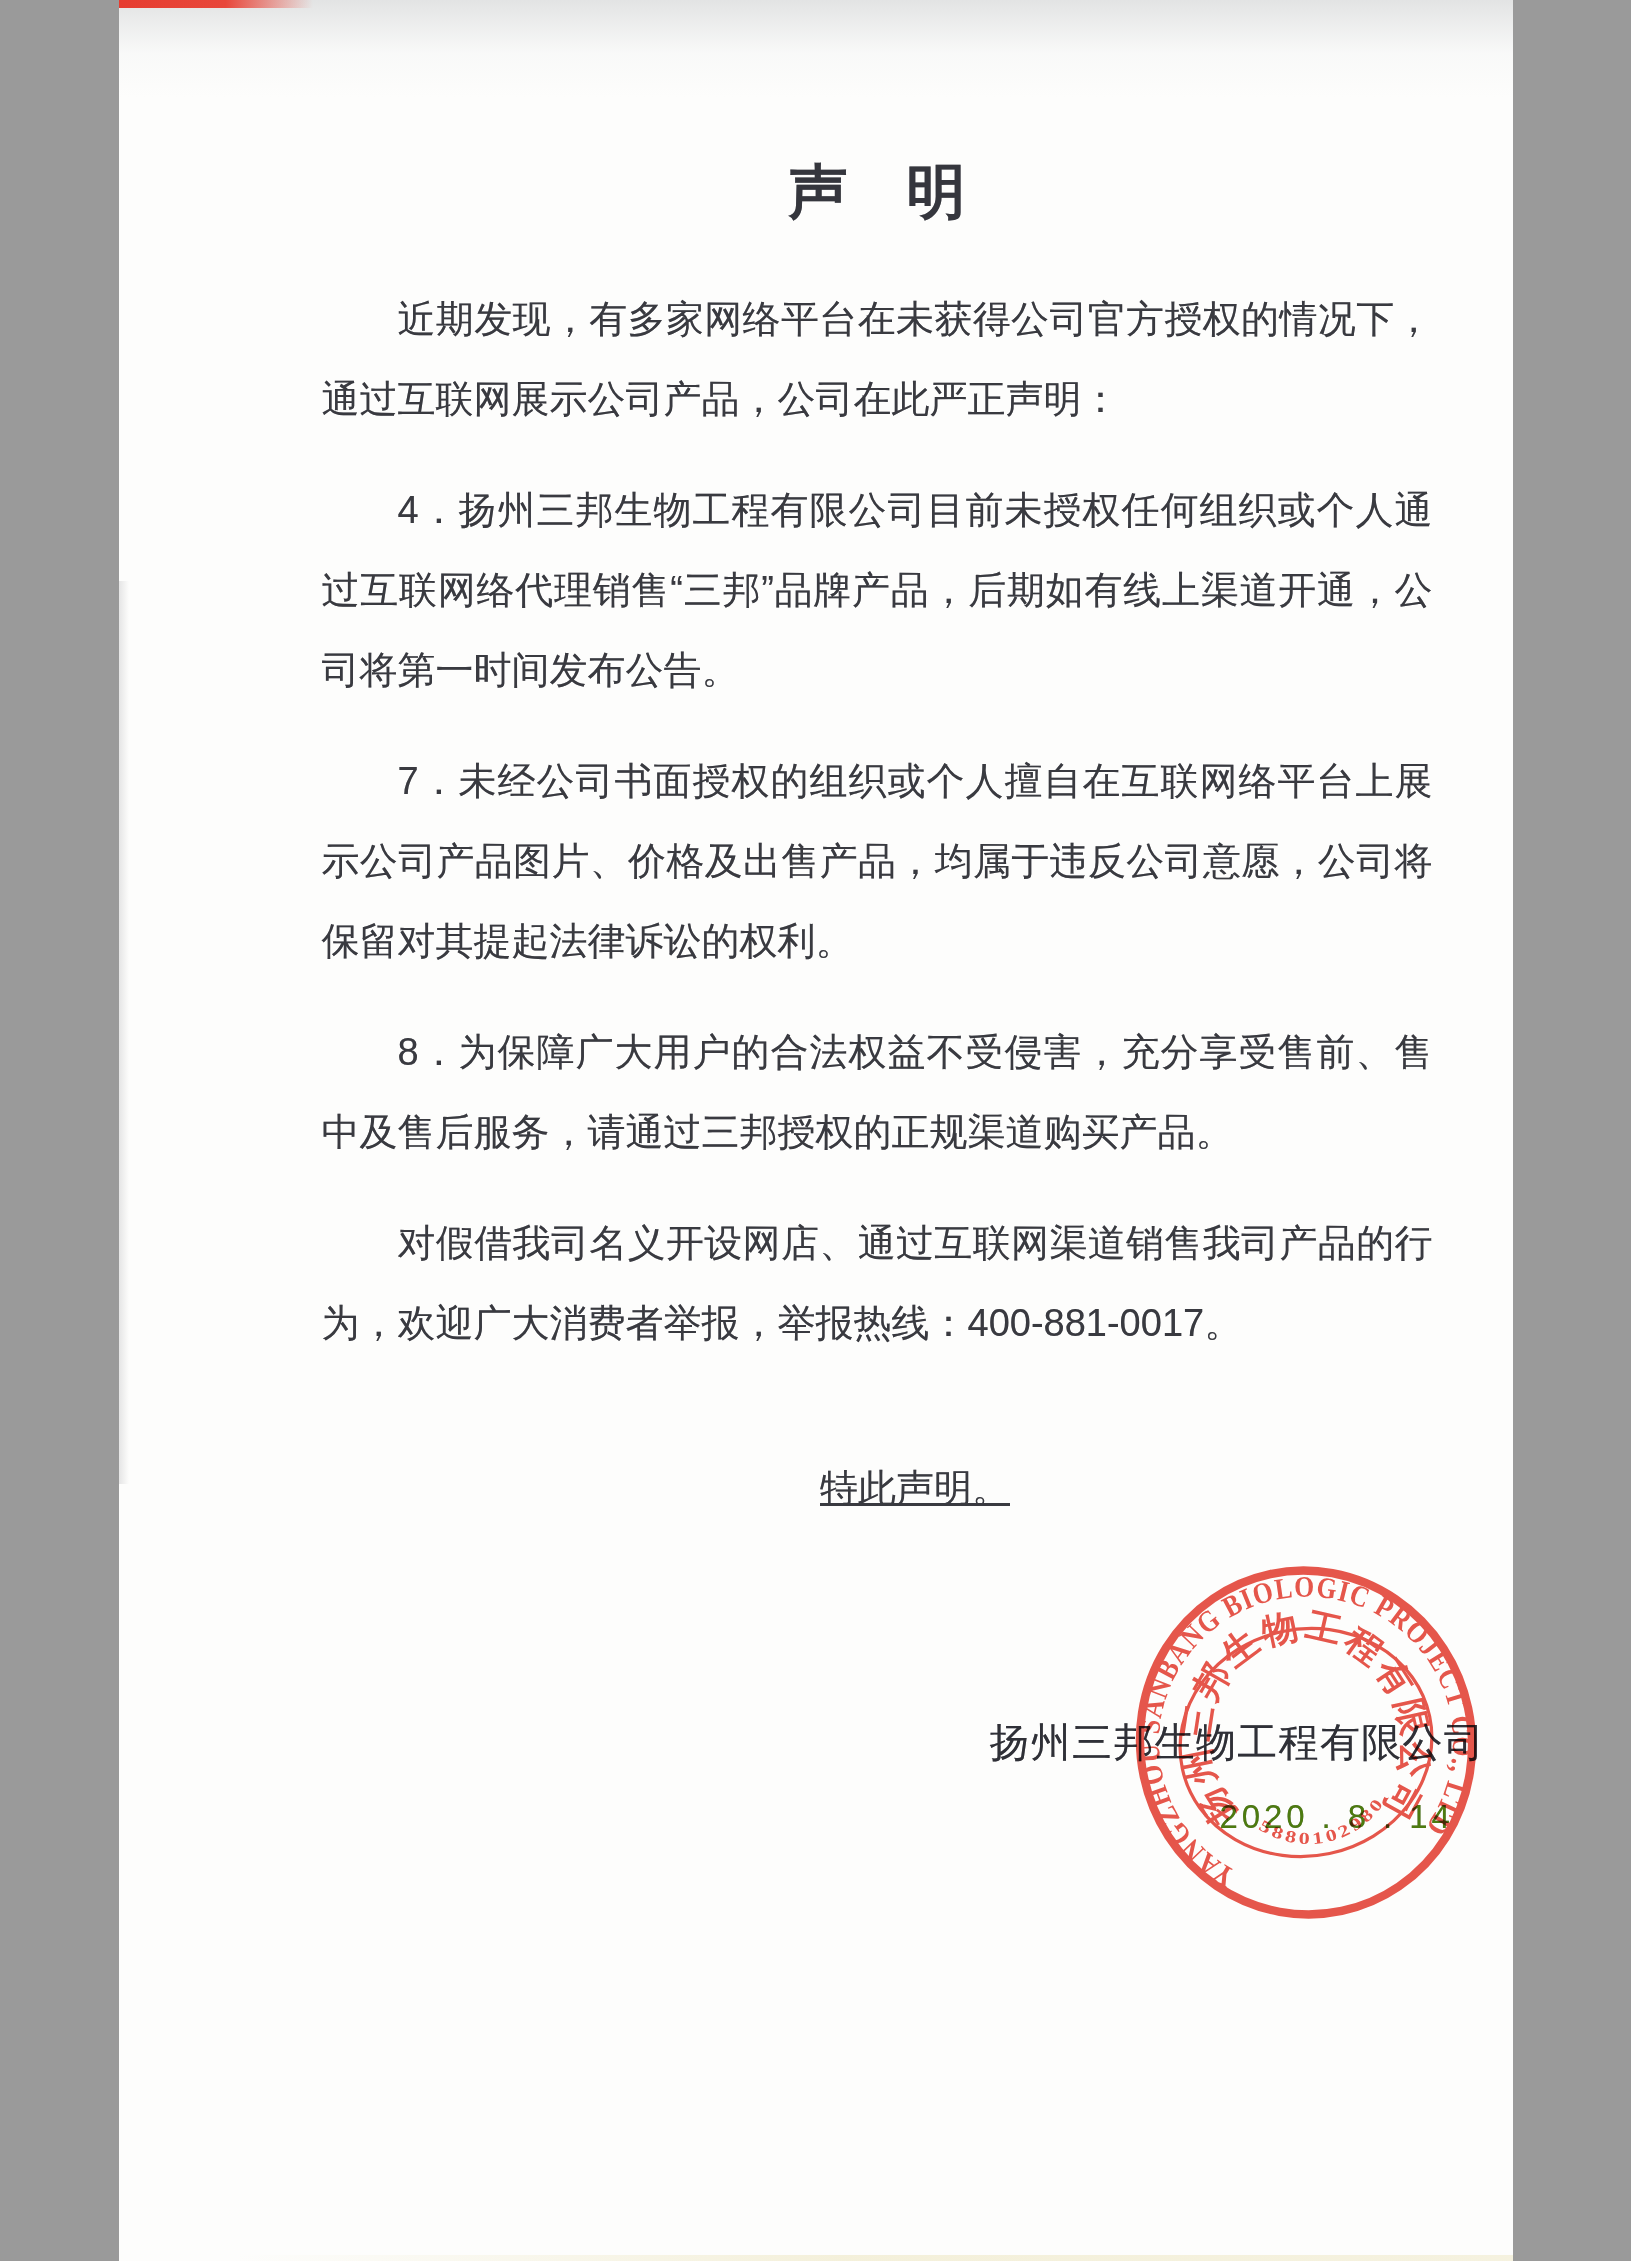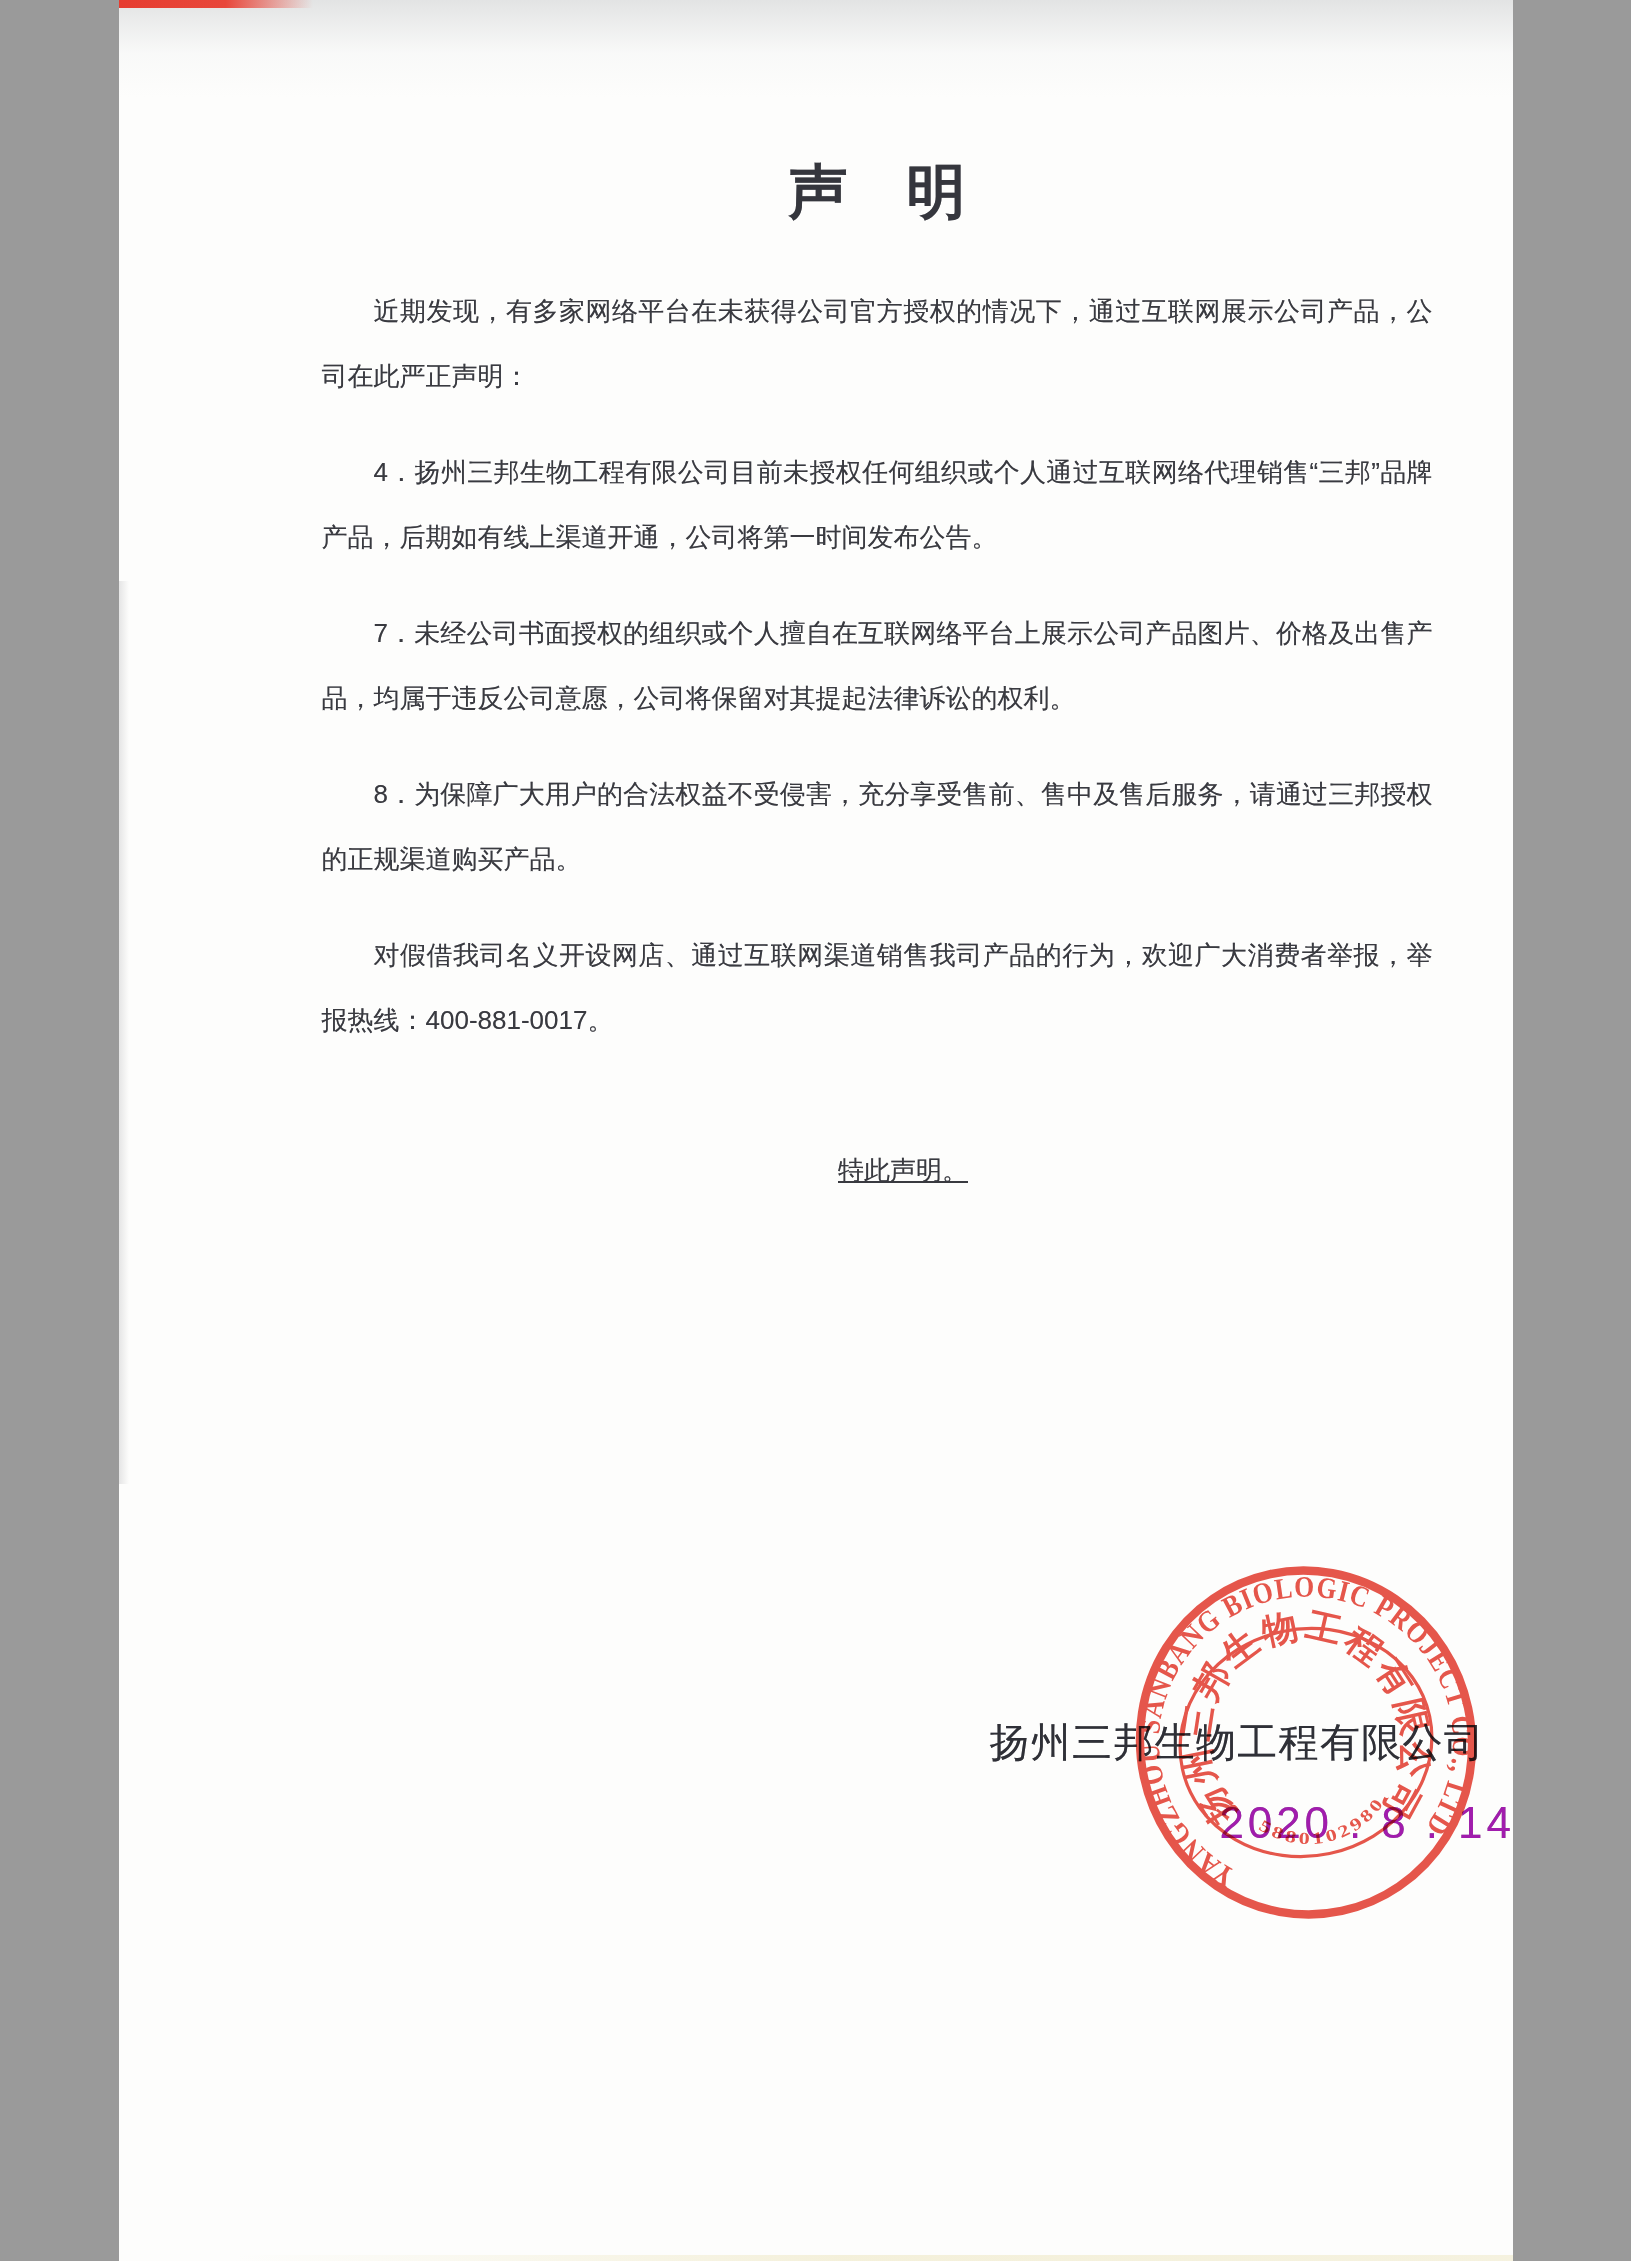--- a/index.html
+++ b/index.html
@@ -40,41 +40,41 @@
     position:absolute;left:203px;top:156px;width:1111px;
     color:#393a40;
   }
   .doc-title{
     font-size:59px;line-height:1.25;font-weight:700;
     color:#35363d;text-align:center;
     margin:0 0 49px 0;
     text-shadow:0 0 0.6px rgba(50,50,60,.55);
   }
   .para{
-    font-size:26px;line-height:65px;
+    font-size:38px;line-height:80px;
     margin:31px 0 0 0;
     text-indent:2em;
     text-align:justify;
     text-justify:inter-ideograph;
     text-shadow:0 0 0.6px rgba(50,50,60,.45);
   }
   .para.first{margin-top:0;}
   .para.closing{margin-top:85px;text-align:center;text-decoration:underline;}
 
   
   .sig-company{
     position:absolute;left:871px;top:1715px;
     font-size:40px;letter-spacing:1.3px;color:#2f3037;
     mix-blend-mode:multiply;
     text-shadow:0 0 0.6px rgba(45,45,55,.5);
     white-space:nowrap;
   }
   .sig-date{
     position:absolute;left:1101px;top:1798px;
-    font-size:44px;letter-spacing:3.9px;color:#a21caf;
+    font-size:33px;letter-spacing:3.9px;color:#4d7c0f;
     mix-blend-mode:multiply;
     text-shadow:0 0 0.6px rgba(45,45,55,.5);
     white-space:nowrap;
   }
 
   
   .seal{
     position:absolute;left:960px;top:1505px;width:454px;height:475px;
     mix-blend-mode:multiply;
     opacity:.92;

